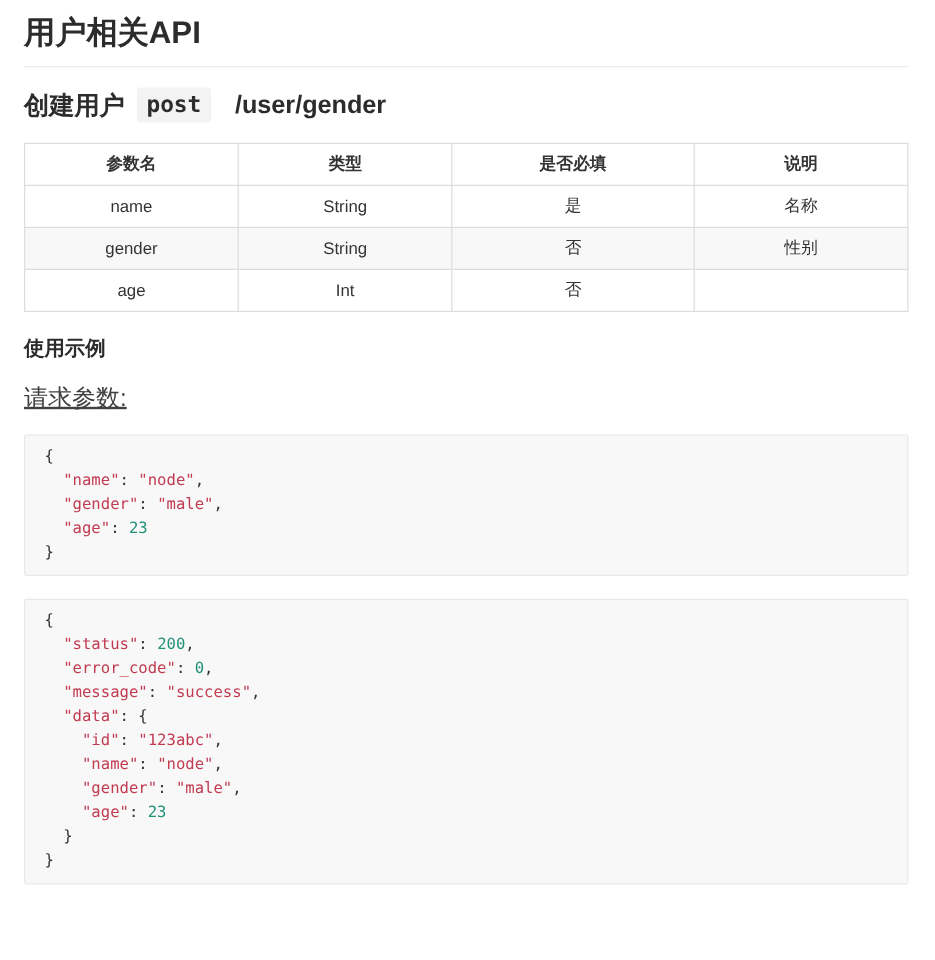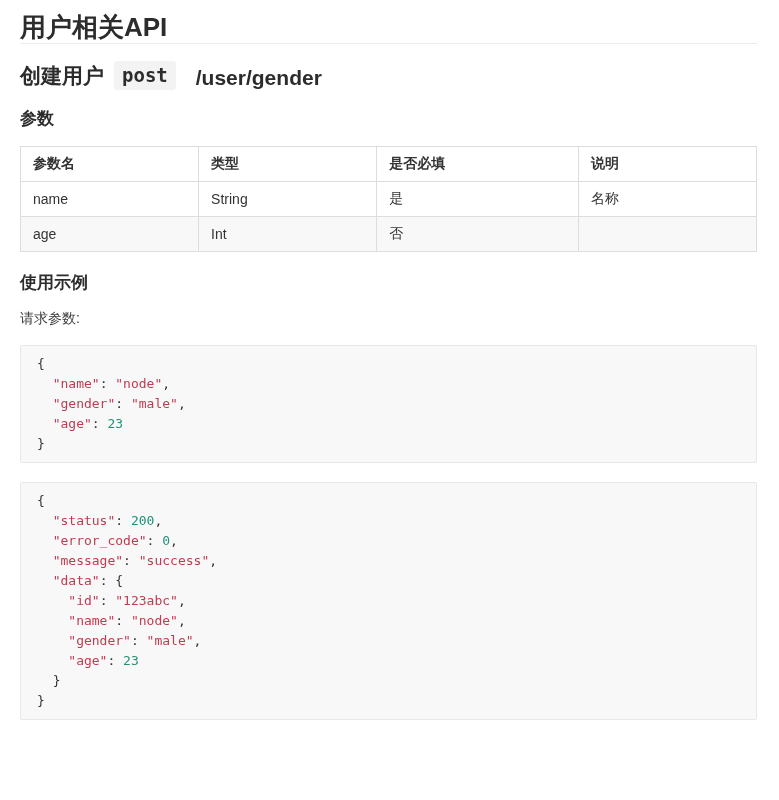--- a/index.html
+++ b/index.html
@@ -19,36 +19,36 @@
   body {
     font-family: "Liberation Sans", "DejaVu Sans", sans-serif;
     color: var(--text);
     width: 779px;
   }
   .page { width: 779px; min-height: 800px; padding: 12px 22px 14px 20px; }
 
   h1.page-title {
     font-size: 26px;
     line-height: 1.2;
-    margin: 0 0 0 0;
+    margin: 0 0 12px 0;
     color: var(--heading);
     font-weight: bold;
   }
   hr.title-rule {
     border: 0;
     border-top: 1px solid var(--rule);
     margin: 0 0 17px 0;
   }
   h2.endpoint-heading {
     font-size: 21px;
     margin: 0 0 17px 0;
     color: var(--heading);
     font-weight: bold;
     display: flex;
-    align-items: flex-end;
+    align-items: center;
   }
   .method-badge {
     font-family: "DejaVu Sans Mono", "Liberation Mono", monospace;
     font-weight: bold;
     font-size: 19px;
     color: var(--heading);
     background: var(--badge-bg);
     border-radius: 3px;
     padding: 3px 8px 4px 8px;
     margin: 0 20px 0 10px;
@@ -61,35 +61,36 @@
   }
   table.params-table {
     width: 100%;
     border-collapse: collapse;
     font-size: 14px;
     margin: 0 0 19px 0;
   }
   table.params-table th,
   table.params-table td {
     border: 1px solid var(--table-border);
-    text-align: left;
+    text-align: center;
     padding: 0 12px;
     height: 35px;
     font-weight: normal;
     color: var(--text);
   }
   table.params-table th { font-weight: bold; }
   table.params-table tbody tr:nth-child(even) { background: var(--row-alt-bg); }
   col.c1 { width: 24.2%; } col.c2 { width: 24.2%; }
   col.c3 { width: 27.4%; } col.c4 { width: 24.2%; }
 
   p.code-label {
-    font-size: 14px;
+    font-size: 20px;
     color: #404040;
     margin: 0 0 17px 0;
+    text-decoration: underline;
   }
   pre.code-block {
     background: var(--code-bg);
     border: 1px solid var(--code-border);
     border-radius: 2px;
     margin: 0 0 19px 0;
     padding: 8px 16px;
     font-family: "DejaVu Sans Mono", "Liberation Mono", monospace;
     font-size: 13px;
     line-height: 20px;
@@ -108,21 +109,20 @@
 
   <h1 class="page-title">用户相关API</h1>
   <hr class="title-rule">
 
   <h2 class="endpoint-heading">
     <span>创建用户</span>
     <code class="method-badge">post</code>
     <span>/user/gender</span>
   </h2>
 
-  <h3 class="section-heading">参数</h3>
 
   <table class="params-table">
     <colgroup>
       <col class="c1">
         <col class="c2">
         <col class="c3">
         <col class="c4">
     </colgroup>
     <thead>
       <tr id="params-head-row">
@@ -133,20 +133,26 @@
         </tr>
     </thead>
     <tbody id="params-body">
         <tr>
           <td>name</td>
           <td>String</td>
           <td>是</td>
           <td>名称</td>
         </tr>
         <tr>
+          <td>gender</td>
+          <td>String</td>
+          <td>否</td>
+          <td>性别</td>
+        </tr>
+        <tr>
           <td>age</td>
           <td>Int</td>
           <td>否</td>
           <td></td>
         </tr>
       </tbody>
   </table>
 
   <h3 class="section-heading">使用示例</h3>
 

